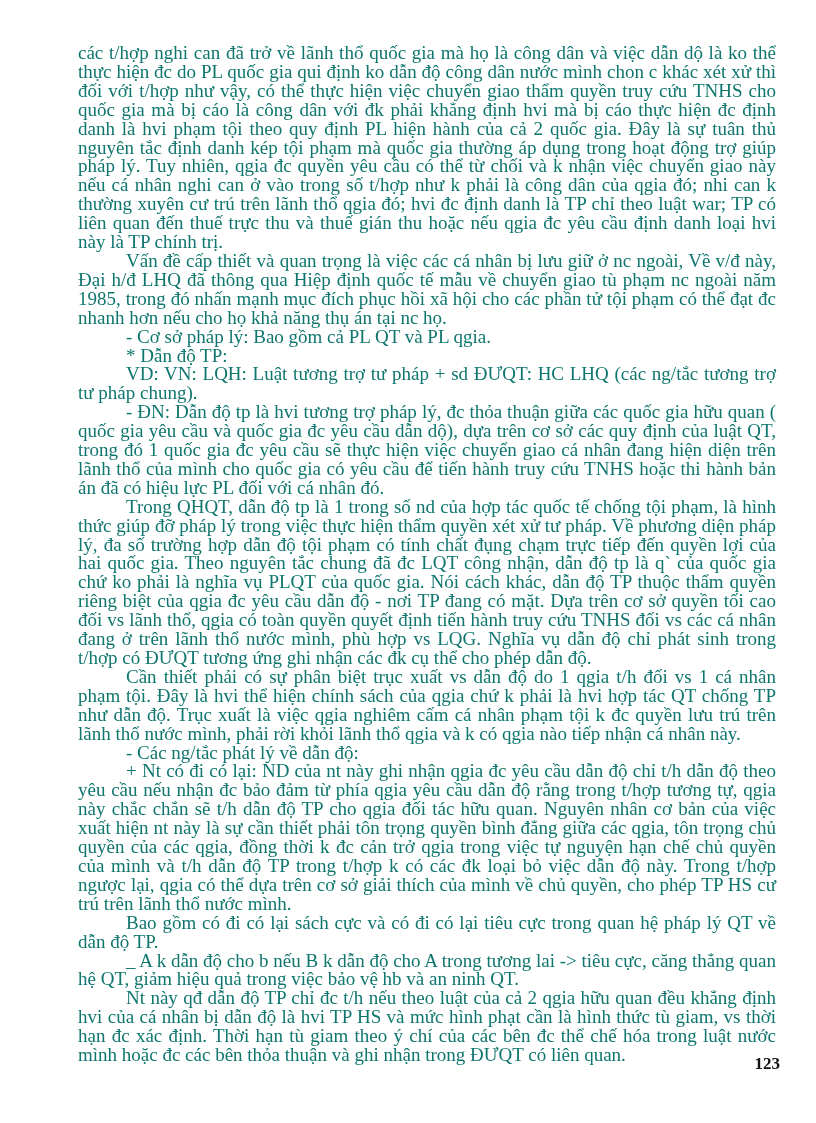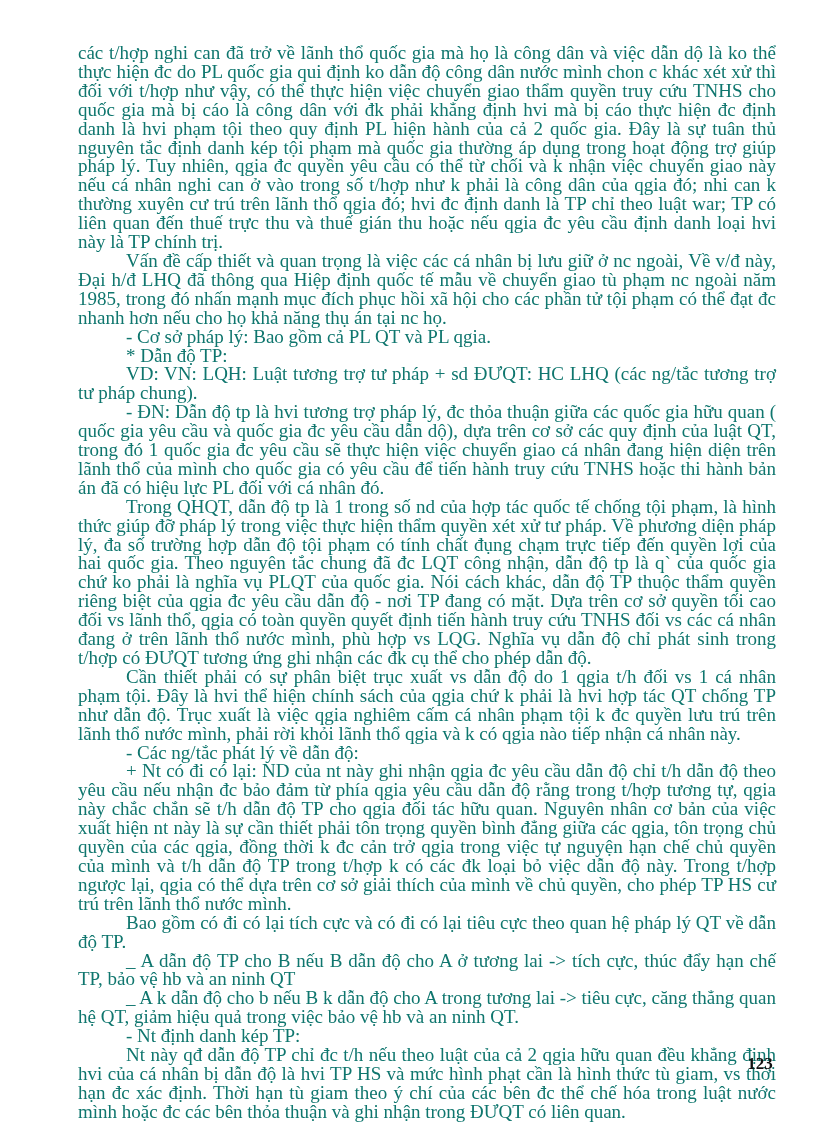--- a/index.html
+++ b/index.html
@@ -15,41 +15,39 @@
       color: #0f766e;
       text-align: justify;
     }
     .page p { margin: 0; padding: 0; }
     .page p.indent { text-indent: 48px; }
     .page-number {
       position: absolute;
       left: 740px;
       top: 1054px;
       width: 40px;
-      text-align: center;
+      text-align: right;
       font-family: "Liberation Serif", "DejaVu Serif", serif;
       font-weight: bold;
       font-size: 17px;
       color: #111111;
     }
   </style>
 </head>
 <body>
 
 <div class="page">
   <p>các t/hợp nghi can đã trở về lãnh thổ quốc gia mà họ là công dân và việc dẫn dộ là ko thể thực hiện đc do PL quốc gia qui định ko dẫn độ công dân nước mình chon c khác xét xử thì đối với t/hợp như vậy, có thể thực hiện việc chuyển giao thẩm quyền truy cứu TNHS cho quốc gia mà bị cáo là công dân với đk phải khẳng định hvi mà bị cáo thực hiện đc định danh là hvi phạm tội theo quy định PL hiện hành của cả 2 quốc gia. Đây là sự tuân thủ nguyên tắc định danh kép tội phạm mà quốc gia thường áp dụng trong hoạt động trợ giúp pháp lý. Tuy nhiên, qgia đc quyền yêu cầu có thể từ chối và k nhận việc chuyển giao này nếu cá nhân nghi can ở vào trong số t/hợp như k phải là công dân của qgia đó; nhi can k thường xuyên cư trú trên lãnh thổ qgia đó; hvi đc định danh là TP chỉ theo luật war; TP có liên quan đến thuế trực thu và thuế gián thu hoặc nếu qgia đc yêu cầu định danh loại hvi này là TP chính trị.</p>
   <p class="indent">Vấn đề cấp thiết và quan trọng là việc các cá nhân bị lưu giữ ở nc ngoài, Về v/đ này, Đại h/đ LHQ đã thông qua Hiệp định quốc tế mẫu về chuyển giao tù phạm nc ngoài năm 1985, trong đó nhấn mạnh mục đích phục hồi xã hội cho các phần tử tội phạm có thể đạt đc nhanh hơn nếu cho họ khả năng thụ án tại nc họ.</p>
   <p class="indent">- Cơ sở pháp lý: Bao gồm cả PL QT và PL qgia.</p>
   <p class="indent">* Dẫn độ TP:</p>
   <p class="indent">VD: VN: LQH: Luật tương trợ tư pháp + sd ĐƯQT: HC LHQ (các ng/tắc tương trợ tư pháp chung).</p>
   <p class="indent">- ĐN: Dẫn độ tp là hvi tương trợ pháp lý, đc thỏa thuận giữa các quốc gia hữu quan ( quốc gia yêu cầu và quốc gia đc yêu cầu dẫn dộ), dựa trên cơ sở các quy định của luật QT, trong đó 1 quốc gia đc yêu cầu sẽ thực hiện việc chuyển giao cá nhân đang hiện diện trên lãnh thổ của mình cho quốc gia có yêu cầu để tiến hành truy cứu TNHS hoặc thi hành bản án đã có hiệu lực PL đối với cá nhân đó.</p>
   <p class="indent">Trong QHQT, dẫn độ tp là 1 trong số nd của hợp tác quốc tế chống tội phạm, là hình thức giúp đỡ pháp lý trong việc thực hiện thẩm quyền xét xử tư pháp. Về phương diện pháp lý, đa số trường hợp dẫn độ tội phạm có tính chất đụng chạm trực tiếp đến quyền lợi của hai quốc gia. Theo nguyên tắc chung đã đc LQT công nhận, dẫn độ tp là q` của quốc gia chứ ko phải là nghĩa vụ PLQT của quốc gia. Nói cách khác, dẫn độ TP thuộc thẩm quyền riêng biệt của qgia đc yêu cầu dẫn độ - nơi TP đang có mặt. Dựa trên cơ sở quyền tối cao đối vs lãnh thổ, qgia có toàn quyền quyết định tiến hành truy cứu TNHS đối vs các cá nhân đang ở trên lãnh thổ nước mình, phù hợp vs LQG. Nghĩa vụ dẫn độ chỉ phát sinh trong t/hợp có ĐƯQT tương ứng ghi nhận các đk cụ thể cho phép dẫn độ.</p>
   <p class="indent">Cần thiết phải có sự phân biệt trục xuất vs dẫn độ do 1 qgia t/h đối vs 1 cá nhân phạm tội. Đây là hvi thể hiện chính sách của qgia chứ k phải là hvi hợp tác QT chống TP như dẫn độ. Trục xuất là việc qgia nghiêm cấm cá nhân phạm tội k đc quyền lưu trú trên lãnh thổ nước mình, phải rời khỏi lãnh thổ qgia và k có qgia nào tiếp nhận cá nhân này.</p>
   <p class="indent">- Các ng/tắc phát lý về dẫn độ:</p>
   <p class="indent">+ Nt có đi có lại: ND của nt này ghi nhận qgia đc yêu cầu dẫn độ chỉ t/h dẫn độ theo yêu cầu nếu nhận đc bảo đảm từ phía qgia yêu cầu dẫn độ rằng trong t/hợp tương tự, qgia này chắc chắn sẽ t/h dẫn độ TP cho qgia đối tác hữu quan. Nguyên nhân cơ bản của việc xuất hiện nt này là sự cần thiết phải tôn trọng quyền bình đẳng giữa các qgia, tôn trọng chủ quyền của các qgia, đồng thời k đc cản trở qgia trong việc tự nguyện hạn chế chủ quyền của mình và t/h dẫn độ TP trong t/hợp k có các đk loại bỏ việc dẫn độ này. Trong t/hợp ngược lại, qgia có thể dựa trên cơ sở giải thích của mình về chủ quyền, cho phép TP HS cư trú trên lãnh thổ nước mình.</p>
-  <p class="indent">Bao gồm có đi có lại tích cực và có đi có lại tiêu cực theo quan hệ pháp lý QT về dẫn độ TP.</p>
-  <p class="indent">_ A dẫn độ TP cho B nếu B dẫn độ cho A ở tương lai -&gt; tích cực, thúc đẩy hạn chế TP, bảo vệ hb và an ninh QT</p>
+  <p class="indent">Bao gồm có đi có lại sách cực và có đi có lại tiêu cực trong quan hệ pháp lý QT về dẫn độ TP.</p>
   <p class="indent">_ A k dẫn độ cho b nếu B k dẫn độ cho A trong tương lai -&gt; tiêu cực, căng thẳng quan hệ QT, giảm hiệu quả trong việc bảo vệ hb và an ninh QT.</p>
-  <p class="indent">- Nt định danh kép TP:</p>
   <p class="indent">Nt này qđ dẫn độ TP chỉ đc t/h nếu theo luật của cả 2 qgia hữu quan đều khẳng định hvi của cá nhân bị dẫn độ là hvi TP HS và mức hình phạt cần là hình thức tù giam, vs thời hạn đc xác định. Thời hạn tù giam theo ý chí của các bên đc thể chế hóa trong luật nước mình hoặc đc các bên thỏa thuận và ghi nhận trong ĐƯQT có liên quan.</p>
 </div>
 
 <div class="page-number">123</div>
 
 </body></html>

